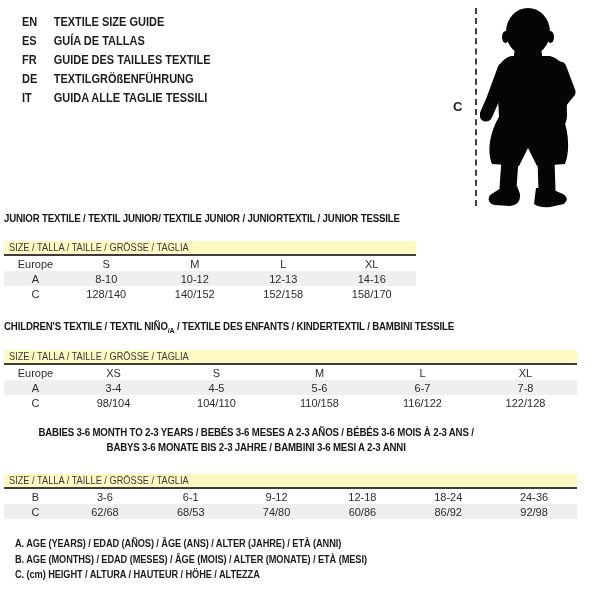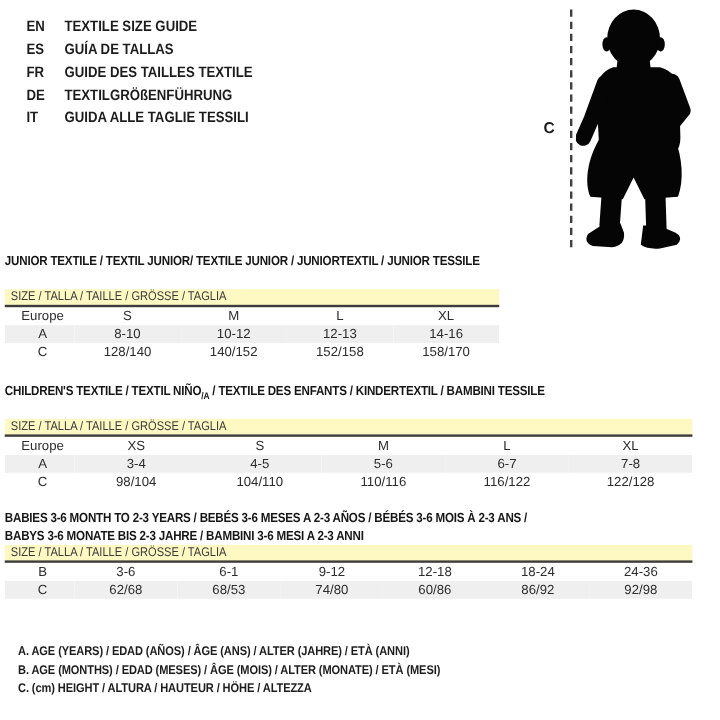--- a/index.html
+++ b/index.html
@@ -24,21 +24,21 @@
 
   
   .tbl{position:absolute;left:4px;}
   #tbl-junior{top:212px;width:412px;}
   #tbl-children{top:320px;width:573px;}
   #tbl-babies{top:425px;width:573px;}
   .caption{margin:0;font-size:11px;font-weight:bold;color:#161616;line-height:13px;letter-spacing:-0.2px;}
   .caption sub{font-size:8px;}
   #tbl-junior .caption{margin-bottom:16px;}
   #tbl-children .caption{margin-bottom:13px;}
-  #tbl-babies .caption{line-height:14.5px;margin-bottom:0;}
+  #tbl-babies .caption{line-height:14.5px;margin-bottom:20px;text-align:center;}
   .size-header{
     background:#fef9c3;border-bottom:2px solid #3d3d3d;height:13px;line-height:13px;
     font-size:10.5px;color:#3a3a3a;padding-left:5px;
   }
   table.sizes{border-collapse:collapse;table-layout:fixed;width:100%;}
   table.sizes td{
     font-size:11px;color:#2c2c2c;height:15px;padding:0;text-align:center;
     overflow:hidden;white-space:nowrap;
   }
   table.sizes td.lbl{text-align:center;padding-left:5px;}
@@ -162,21 +162,21 @@
         <td>3-4</td>
         <td>4-5</td>
         <td>5-6</td>
         <td>6-7</td>
         <td>7-8</td>
       </tr>
       <tr>
         <td class="lbl">C</td>
         <td>98/104</td>
         <td>104/110</td>
-        <td>110/116</td>
+        <td>110/158</td>
         <td>116/122</td>
         <td>122/128</td>
       </tr>
     </tbody>
       </table>
   </section>
 
   <section class="tbl" id="tbl-babies">
     <h2 class="caption">
       <span class="cond" style="display:block;">BABIES 3-6 MONTH TO 2-3 YEARS / BEBÉS 3-6 MESES A 2-3 AÑOS / BÉBÉS 3-6 MOIS À 2-3 ANS /</span>

